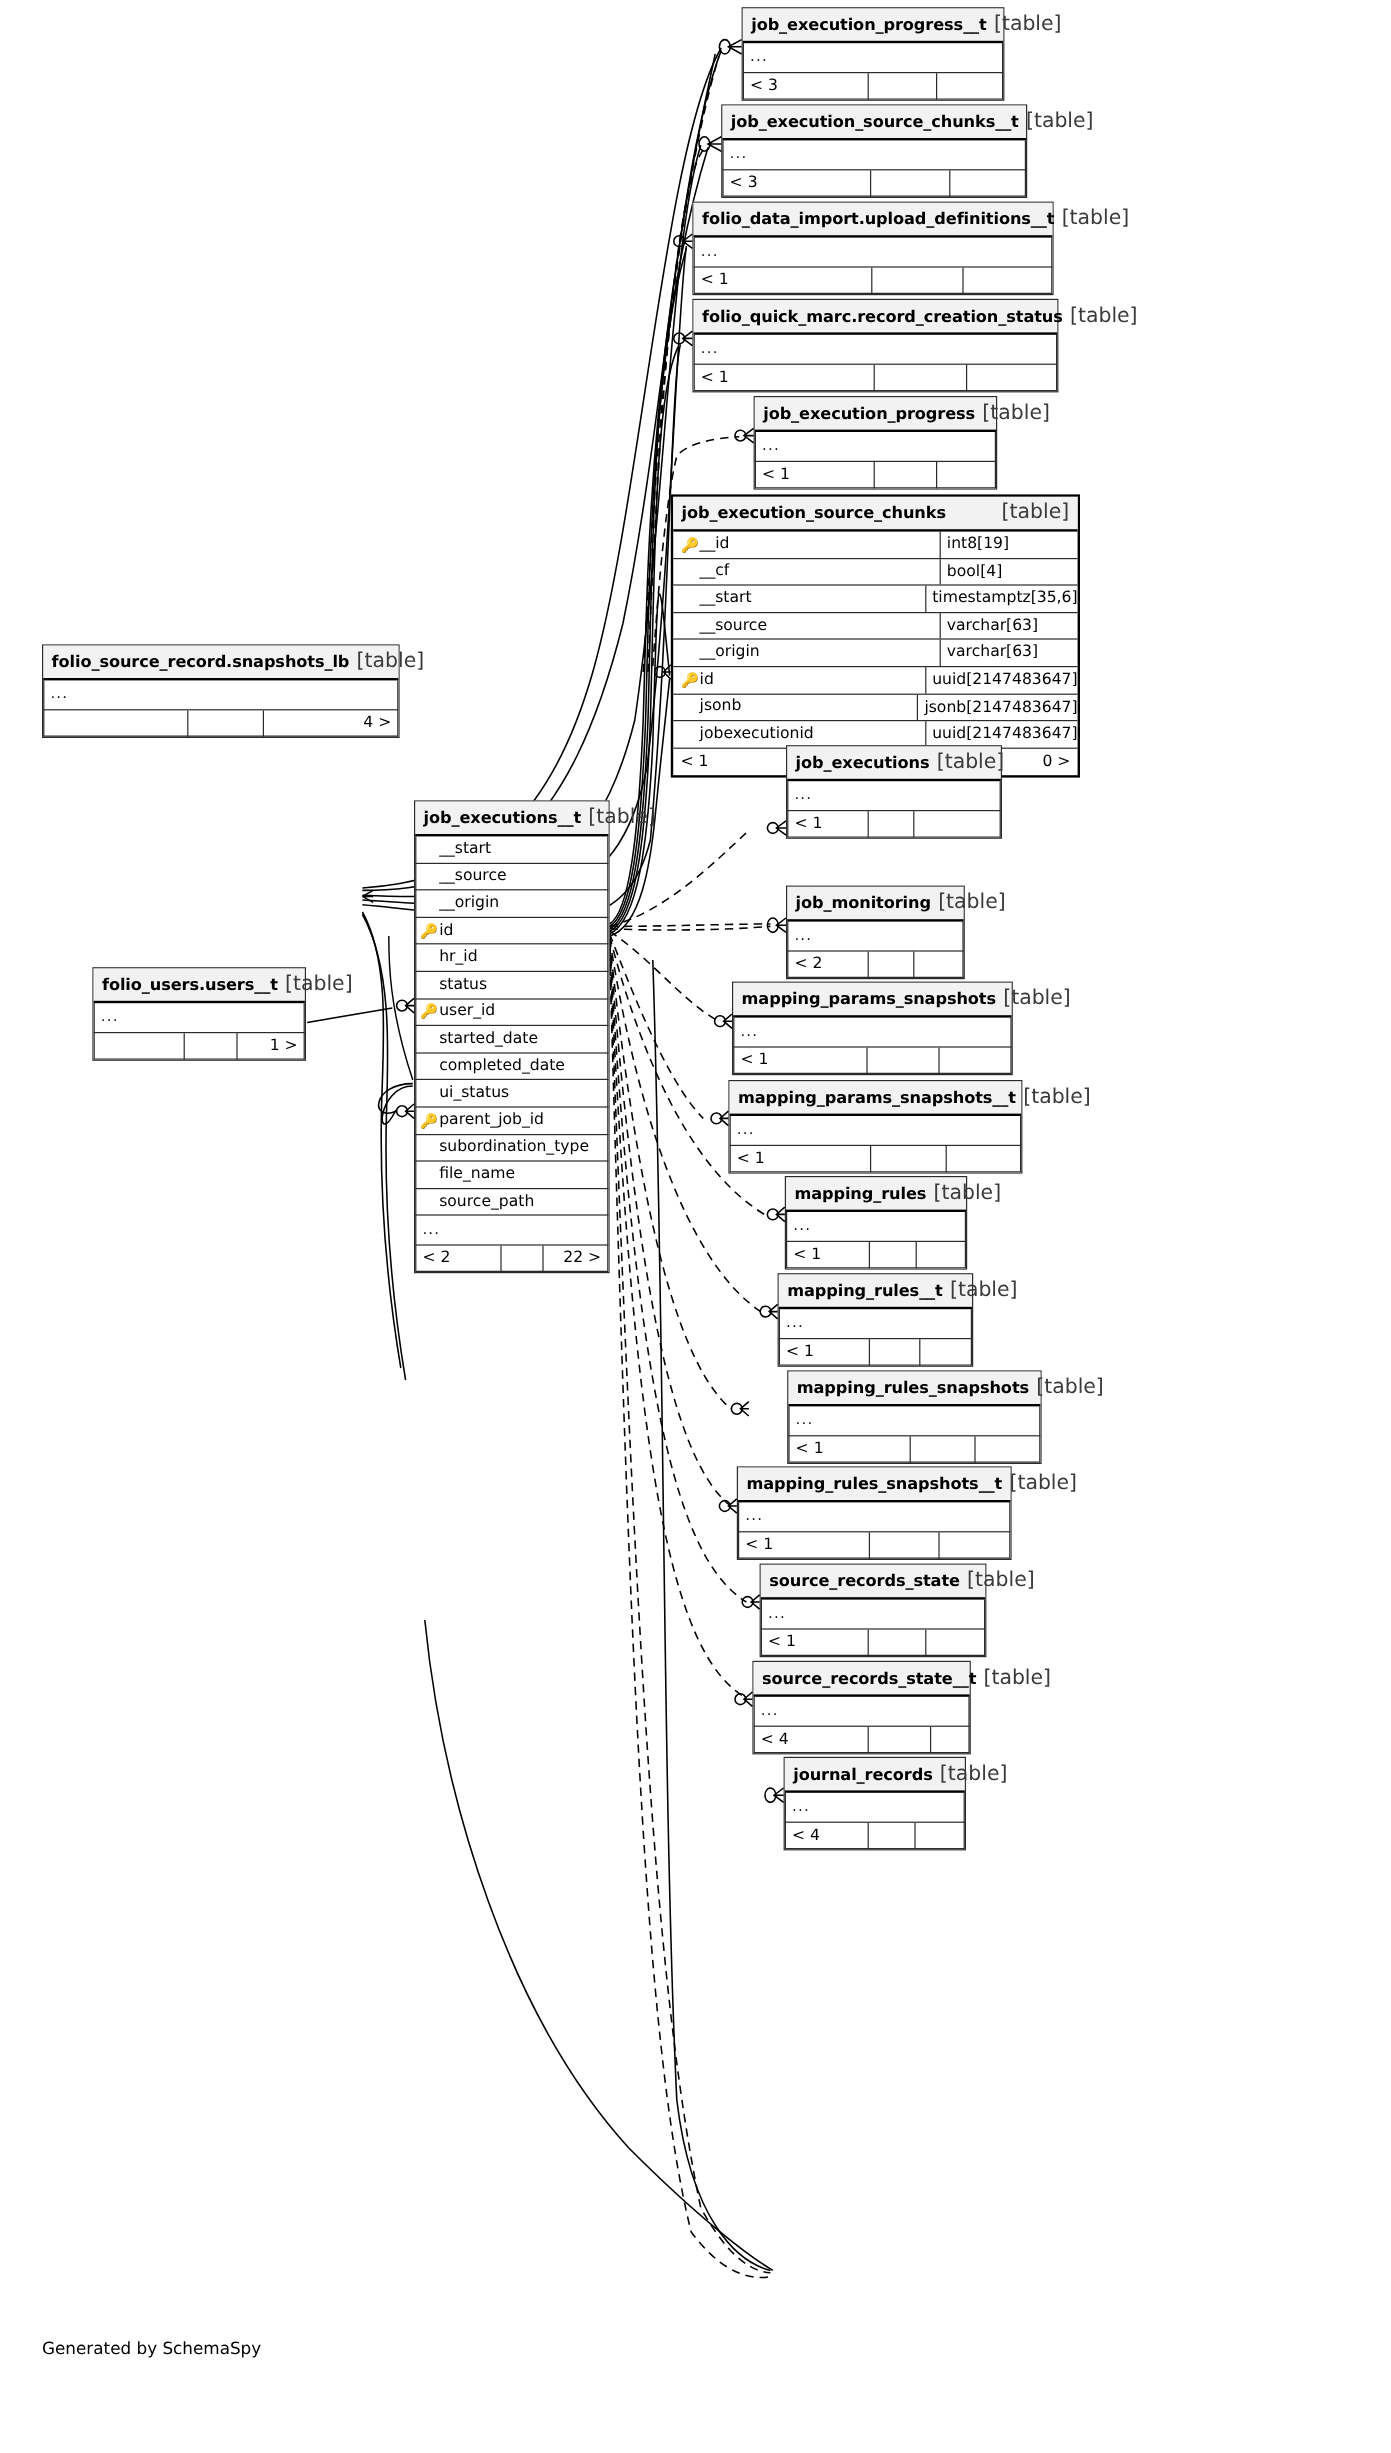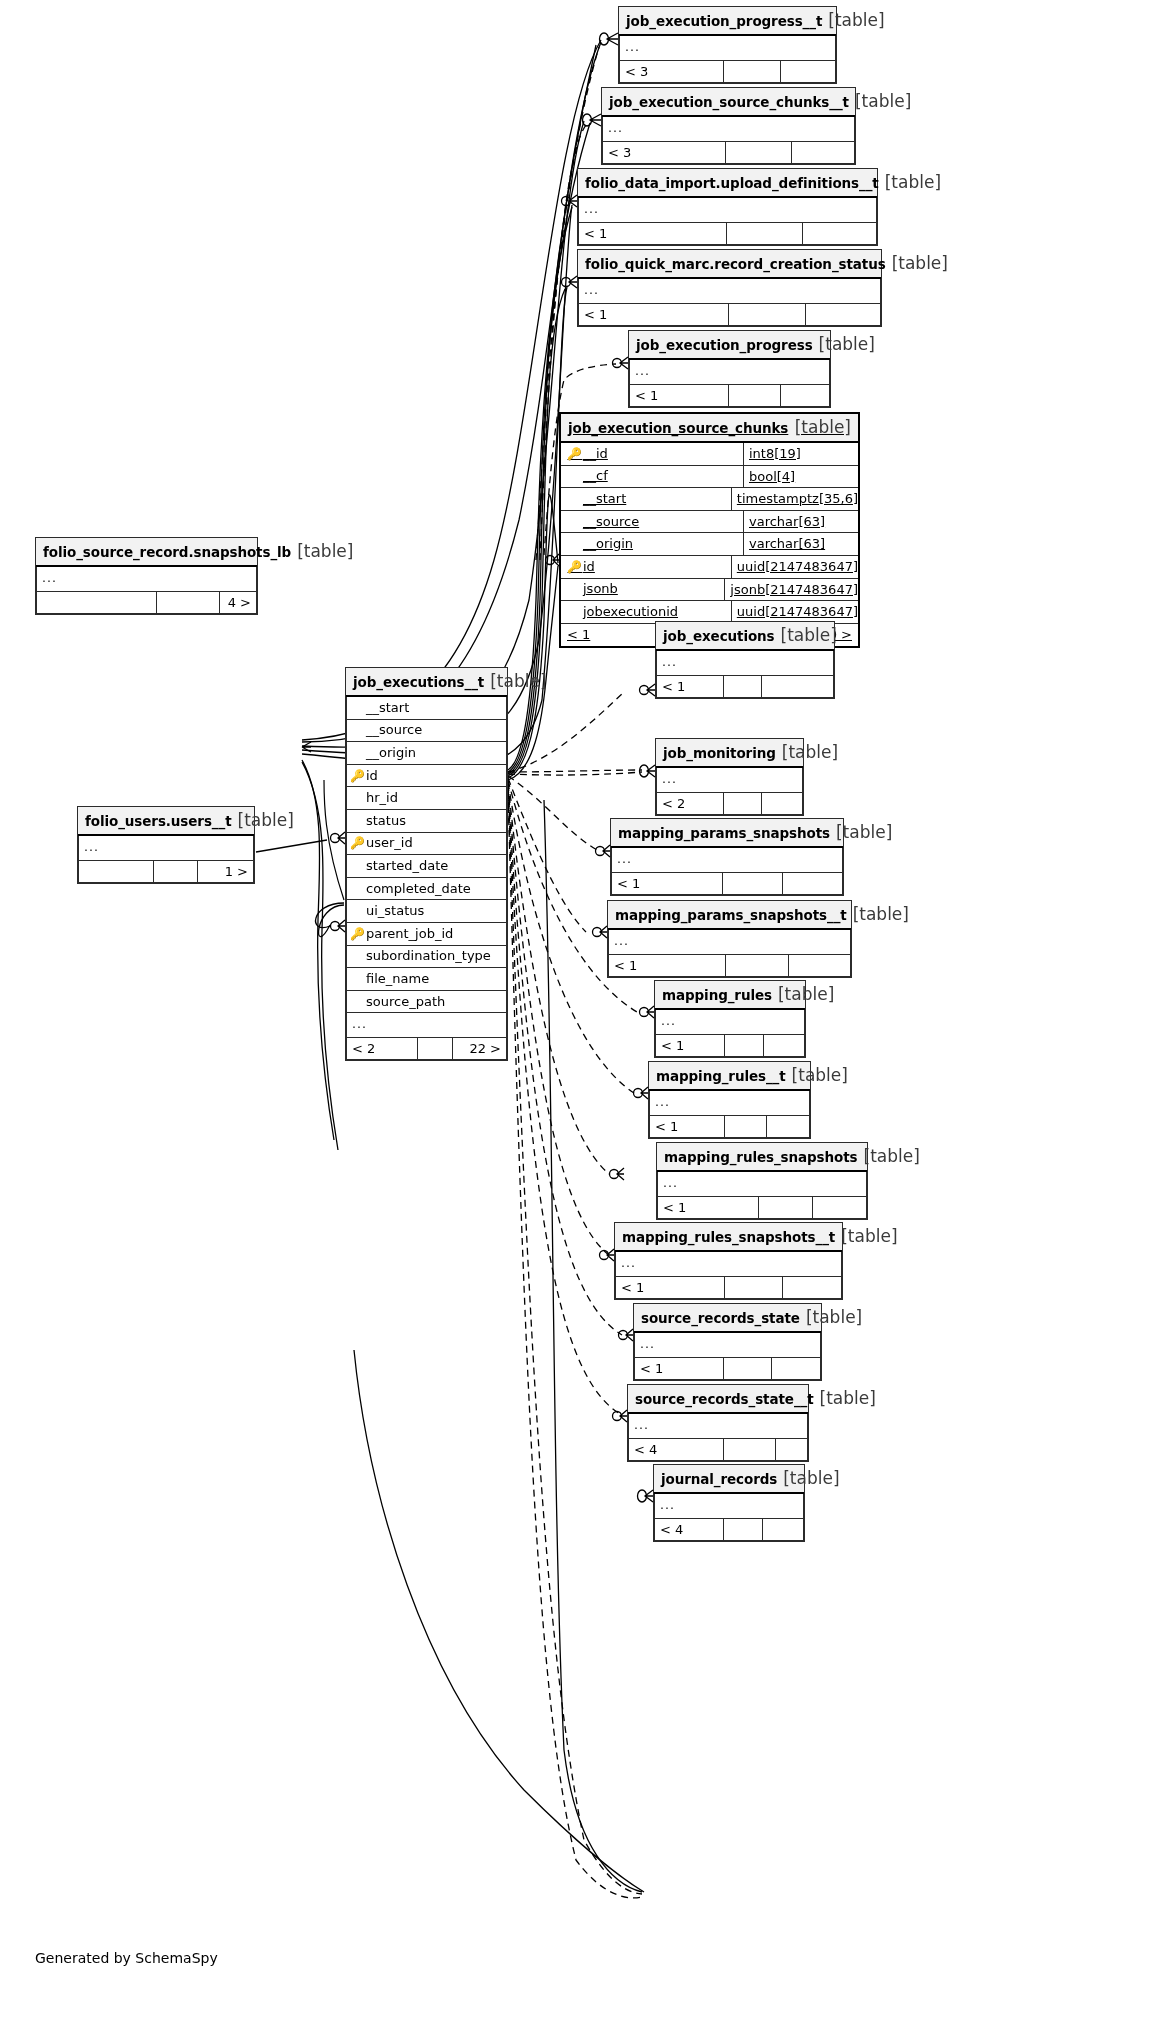--- a/index.html
+++ b/index.html
@@ -149,21 +149,21 @@
       <span class="ttag">[table]</span>
     </div>
     <div class="collapsed-row">...</div>
     <div class="footer-row">
       <div class="fl" style="width:100px">&lt; 1</div>
       <div class="fm" style="width:52px"></div>
       <div class="fr"></div>
     </div>
   </div>
 
-  <div class="tbl heavy big-tbl" style="left:535px;top:412px;width:301px;text-decoration:underline;">
+  <div class="tbl heavy big-tbl" style="left:535px;top:412px;width:341px;">
     <div class="thead">
       <span class="tname">job_execution_source_chunks</span>
       <span class="ttag right">[table]</span>
     </div>
     <div>
       <div class="col-row">
         <div class="col-name">
             <span class="keyslot key pk">🔑</span>
             <span>__id</span>
           </div>
@@ -219,21 +219,21 @@
         <div class="col-type">uuid[2147483647]</div>
       </div>
     </div>
     <div class="footer-row">
       <div class="fl" style="width:115px">&lt; 1</div>
       <div class="fm" style="width:107px"></div>
       <div class="fr">0 &gt;</div>
     </div>
   </div>
 
-  <div class="tbl" style="left:11px;top:537px;width:223px;">
+  <div class="tbl" style="left:11px;top:537px;width:298px;">
     <div class="thead">
       <span class="tname">folio_source_record.snapshots_lb</span>
       <span class="ttag">[table]</span>
     </div>
     <div class="collapsed-row">...</div>
     <div class="footer-row">
       <div class="fl" style="width:121px"></div>
       <div class="fm" style="width:63px"></div>
       <div class="fr">4 &gt;</div>
     </div>

